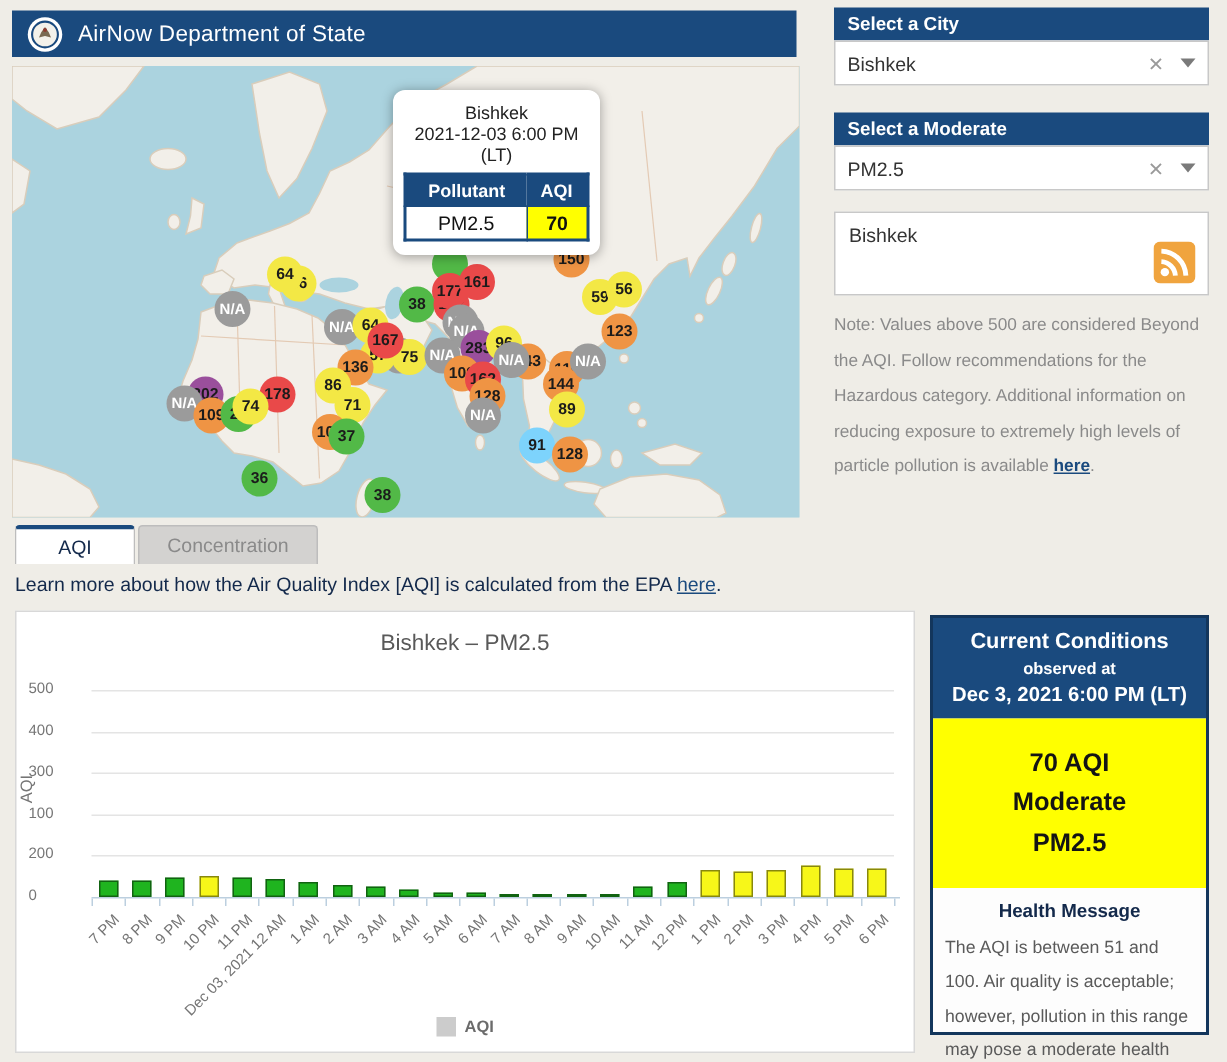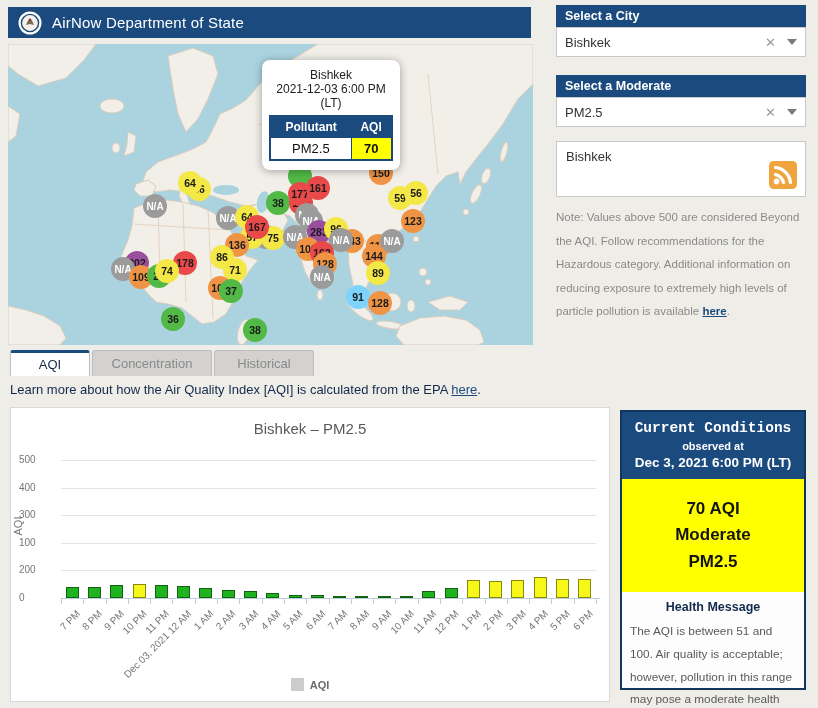--- a/index.html
+++ b/index.html
@@ -119,21 +119,21 @@
   #legend-swatch { width: 13px; height: 13px; background: #cccccc; }
   #legend-label { font-size: 11px; color: #6b6b6b; font-weight: bold; }
 
   
   #cc-panel {
     left: 620px; top: 410px; width: 186px; height: 280px;
     background: #fdfdfd; border: 2px solid #13365c;
     display: flex; flex-direction: column;
   }
   #cc-header { background: #1a4a7e; color: #fff; text-align: center; padding: 8px 4px 9px; }
-  #cc-title { font-size: 14.5px; font-weight: bold; font-family: Liberation Mono, monospace; }
+  #cc-title { font-size: 14.5px; font-weight: bold; }
   #cc-observed { font-size: 11px; font-weight: bold; margin-top: 4px; }
   #cc-datetime { font-size: 13.5px; font-weight: bold; margin-top: 3px; }
   #cc-aqi-box { background: #ffff00; text-align: center; padding: 17px 6px; }
   #cc-aqi-box div { font-size: 17px; font-weight: bold; color: #141414; line-height: 1.55; }
   #cc-health { padding: 8px 8px 6px; }
   #cc-health-title { text-align: center; font-size: 12.5px; font-weight: bold; color: #13294b; margin-bottom: 6px; }
   #cc-health-text { font-size: 11.8px; color: #5a5a5a; line-height: 1.93; }
 </style>
 </head>
 <body>
@@ -327,21 +327,20 @@
   </svg>
 </div>
 
 <div id="side-note" class="abs">
   <span>Note: Values above 500 are considered Beyond the AQI. Follow recommendations for the Hazardous category. Additional information on reducing exposure to extremely high levels of particle pollution is available </span><span class="note-link">here</span><span>.</span>
 </div>
 
 <div id="tab-bar" class="abs">
     <div class="tab active" style="width: 80px;">AQI</div>
     <div class="tab" style="width: 120px;">Concentration</div>
-    <div class="tab" style="width: 100px;">Historical</div>
   </div>
 
 <div id="learn-more" class="abs">
   <span>Learn more about how the Air Quality Index [AQI] is calculated from the EPA </span><a>here</a><span>.</span>
 </div>
 
 <div id="chart-card" class="abs">
   <div id="chart-title">Bishkek – PM2.5</div>
   <div id="y-axis-label">AQI</div>
   <div id="plot-layer">

